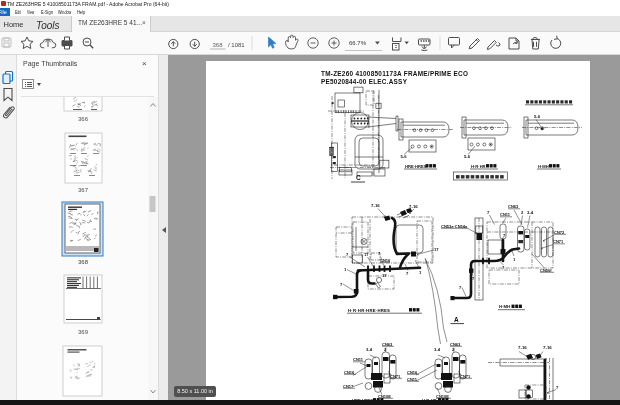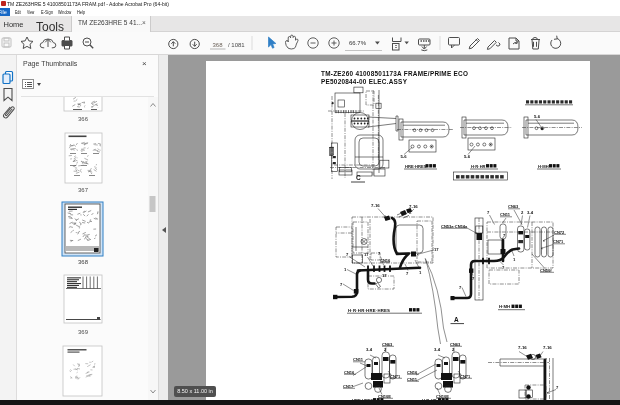--- a/index.html
+++ b/index.html
@@ -21,21 +21,21 @@
     <div class="abs" style="left:0;top:-0.5px;width:10px;height:9px;background:#1668c6;color:#fff;font-size:5.5px;line-height:9px;overflow:hidden;"><span style="margin-left:-2px;">File</span></div>
     <div class="abs" style="left:14.5px;top:0.5px;font-size:5.5px;color:#151515;transform:scaleX(0.62);transform-origin:0 0;">Edit</div>
     <div class="abs" style="left:27px;top:0.5px;font-size:5.5px;color:#151515;transform:scaleX(0.62);transform-origin:0 0;">View</div>
     <div class="abs" style="left:40.5px;top:0.5px;font-size:5.5px;color:#151515;transform:scaleX(0.72);transform-origin:0 0;">E-Sign</div>
     <div class="abs" style="left:58px;top:0.5px;font-size:5.5px;color:#151515;transform:scaleX(0.68);transform-origin:0 0;">Window</div>
     <div class="abs" style="left:76.5px;top:0.5px;font-size:5.5px;color:#151515;transform:scaleX(0.72);transform-origin:0 0;">Help</div>
   </div>
 
   <div class="abs" style="left:0;top:16px;width:620px;height:16px;background:#e7e6e6;border-bottom:1px solid #d4d3d3;">
     <div class="abs" style="left:3.5px;top:3.5px;font-size:7.5px;color:#2f2f2f;">Home</div>
-    <div class="abs" style="left:36px;top:3.5px;font-size:12px;color:#2f2f2f;">Tools</div>
+    <div class="abs" style="left:36px;top:3.5px;font-size:10px;color:#2f2f2f;font-style:italic;">Tools</div>
     <div class="abs" style="left:71px;top:0;width:80px;height:16px;background:#f9f9f9;border-left:1px solid #cccbcb;border-right:1px solid #cccbcb;">
       <span class="abs" style="left:6px;top:3px;font-size:6.5px;color:#3a3a3a;white-space:nowrap;">TM ZE263HRE 5 41...</span>
       <span class="abs" style="left:70px;top:3px;font-size:6.5px;color:#555;">×</span>
     </div>
   </div>
 
   <div class="abs" style="left:0;top:32px;width:620px;height:23px;background:#fafafa;border-bottom:1px solid #d8d7d7;">
     <svg width="620" height="22" viewBox="0 0 620 22" style="position:absolute;left:0;top:0;">
       <g stroke="#bfbfbf" stroke-width="1" fill="none">
         <rect x="2" y="6" width="9" height="9" rx="1"></rect>

